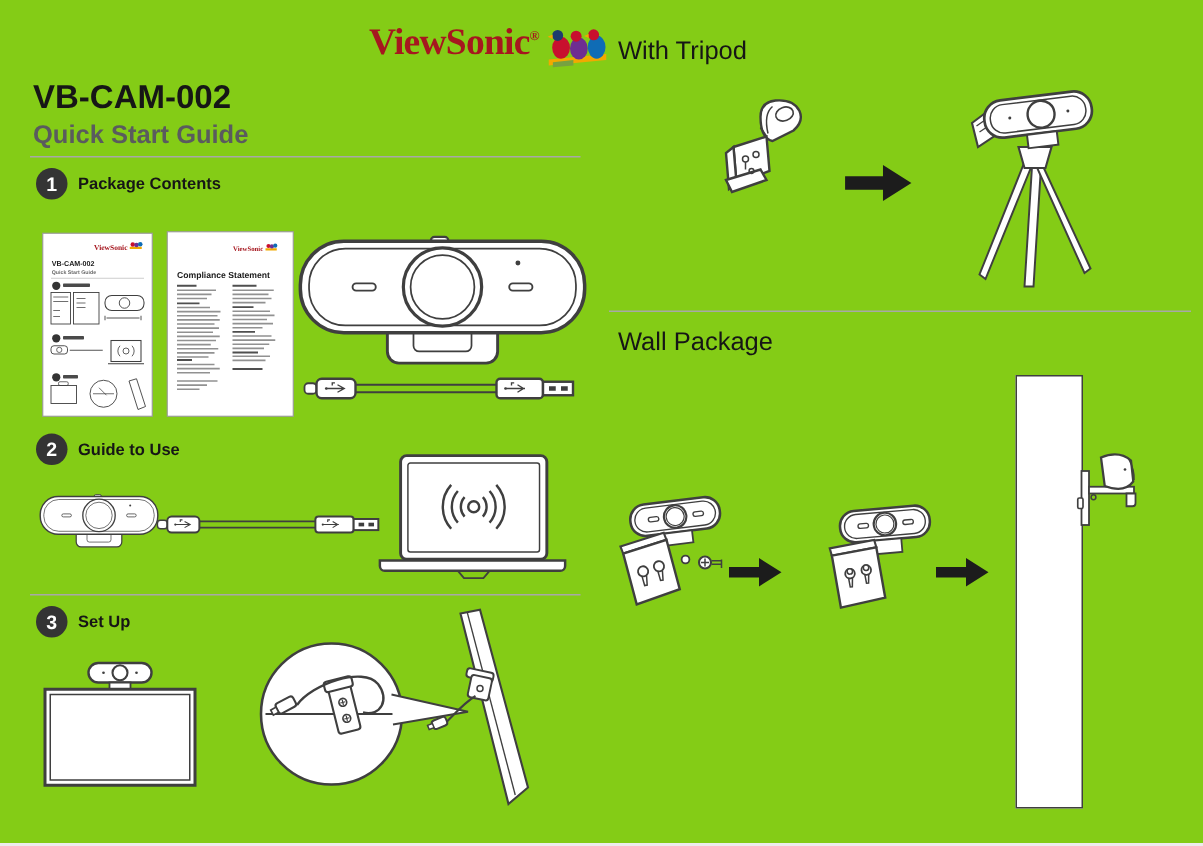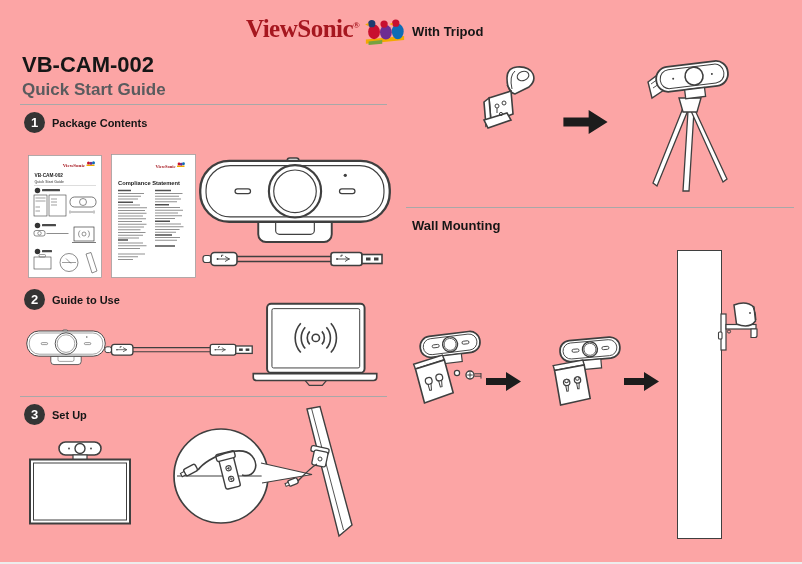--- a/index.html
+++ b/index.html
@@ -1,30 +1,30 @@
 <!DOCTYPE html>
 <html><head>
 <meta charset="utf-8">
 <style>
   html,body { margin:0; padding:0; background:#fff; }
-  .page { position:relative; width:802px; height:564px; background:#fca5a5;
+  .page { position:relative; width:802px; height:564px; background:#84cc16;
           font-family:"Liberation Sans", sans-serif; overflow:hidden;
           border-bottom:2px solid #ededed; box-sizing:border-box; }
   .divider { position:absolute; height:1px; background:#a8a8a8; }
   .logo { position:absolute; left:246px; top:15px; display:flex; align-items:flex-start; gap:5px; }
   .logo-text { font-family:"Liberation Serif", serif; font-weight:700; font-size:25px;
                line-height:1.15; color:#a6171f; letter-spacing:-0.5px; white-space:nowrap; }
   .logo-reg { font-size:9px; vertical-align:super; }
   .title { position:absolute; left:22px; top:52px; font-size:22px; font-weight:700; color:#161616; }
   .subtitle { position:absolute; left:22px; top:80px; font-size:17px; font-weight:700; color:#5a5b5e; }
   .sec-header { position:absolute; display:flex; align-items:center; gap:7px; }
   .badge { width:21px; height:21px; border-radius:50%; background:#343434; color:#fff;
            font-size:13px; font-weight:700; display:flex; align-items:center; justify-content:center; }
   .sec-label { font-size:11px; font-weight:700; color:#161616; }
-  .rc-heading { position:absolute; font-size:13px; font-weight:700; color:#161616; }
+  .rc-heading { position:absolute; font-size:17px; font-weight:400; color:#161616; }
   svg.art { position:absolute; overflow:visible; }
   svg .s  { fill:#fff; stroke:#3f3f3f; }
   svg .sn { fill:none; stroke:#3f3f3f; }
   svg .fd { fill:#3f3f3f; stroke:none; }
   svg .card-line { stroke:#919191; fill:none; }
   svg .card-line-dark { stroke:#4f4f4f; fill:none; }
   .mini-brand { font-family:"Liberation Serif", serif; font-weight:bold; fill:#a6171f; }
   .mini-title { font-family:"Liberation Sans", sans-serif; font-weight:bold; fill:#1a1a1a; }
   .mini-sub   { font-family:"Liberation Sans", sans-serif; font-weight:bold; fill:#6b6b6b; }
   .wall { position:absolute; left:677px; top:250px; width:45px; height:289px;
@@ -267,21 +267,21 @@
       <rect class="sn" x="24" y="11" width="64" height="19" rx="9" stroke-width="1"></rect>
       <circle class="s" cx="58" cy="20.5" r="9" stroke-width="1.6"></circle>
       <circle class="fd" cx="37" cy="20.5" r="1"></circle>
       <circle class="fd" cx="76" cy="20.5" r="1"></circle>
       <rect class="s" x="47" y="33" width="20" height="9" stroke-width="1.3"></rect>
     </g>
   </svg>
 
   <div class="divider" style="left:406px; top:207px; width:388px;"></div>
 
-  <div class="rc-heading" style="left:412px; top:218px;">Wall Mounting</div>
+  <div class="rc-heading" style="left:412px; top:218px;">Wall Package</div>
 
   <svg class="art" style="left:412px; top:330px;" width="76" height="84" viewBox="0 0 76 84">
     <g transform="rotate(-7 38 30)">
       <rect class="s" x="10" y="4" width="60" height="21" rx="10" stroke-width="1.7"></rect>
       <rect class="sn" x="13" y="6.5" width="54" height="16" rx="8" stroke-width="0.9"></rect>
       <circle class="s" cx="40" cy="14.5" r="7.5" stroke-width="1.4"></circle>
       <circle class="sn" cx="40" cy="14.5" r="6" stroke-width="0.8"></circle>
       <rect class="sn" x="22" y="13" width="7" height="3" rx="1.5" stroke-width="0.9"></rect>
       <rect class="sn" x="52" y="13" width="7" height="3" rx="1.5" stroke-width="0.9"></rect>
       <rect class="s" x="30" y="25" width="20" height="8" stroke-width="1.2"></rect>

